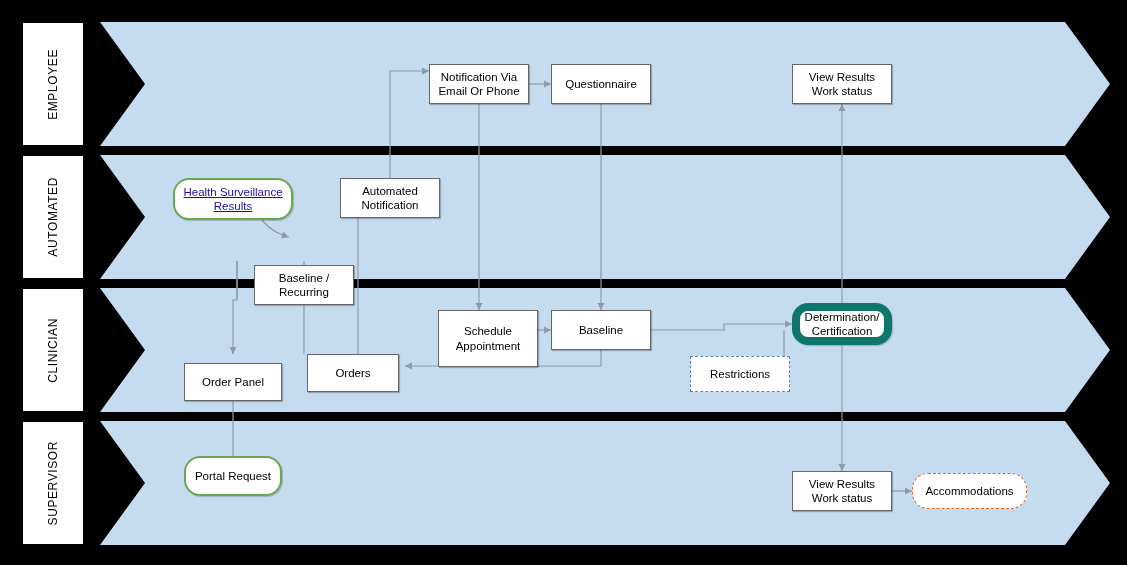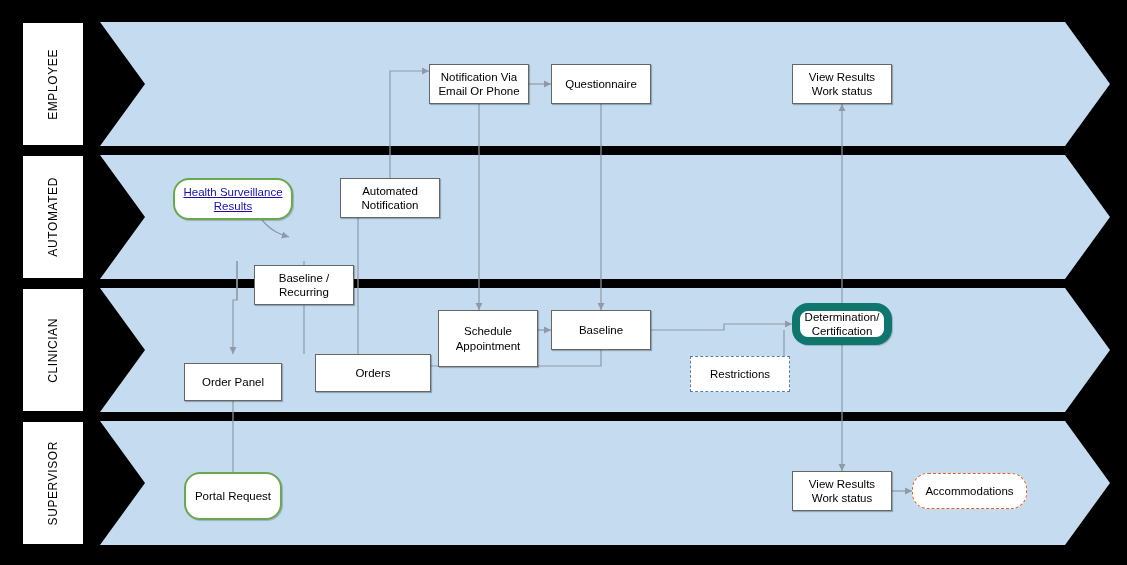--- a/index.html
+++ b/index.html
@@ -194,29 +194,29 @@
 
   <div class="node rounded-orange" style="left:792px; top:303px; width:100px; height:42px;">
     <span style="white-space:pre-line;">Determination/
 Certification</span>
   </div>
 
   <div class="node" style="left:184px; top:354px; width:98px; height:38px;margin-top:9px;">
     <span>Order Panel</span>
   </div>
 
-  <div class="node" style="left:315px; top:354px; width:116px; height:38px;">
+  <div class="node" style="left:307px; top:354px; width:92px; height:38px;">
     <span>Orders</span>
   </div>
 
   <div class="node dashed-blue" style="left:674px; top:356px; width:100px; height:36px;margin-left:16px;">
     <span>Restrictions</span>
   </div>
 
-  <div class="node rounded-green" style="left:184px; top:472px; width:98px; height:48px;">
+  <div class="node rounded-green" style="left:184px; top:456px; width:98px; height:40px;">
     <span>Portal Request</span>
   </div>
 
   <div class="node" style="left:792px; top:471px; width:100px; height:40px;">
     <span style="white-space:pre-line;">View Results
 Work status</span>
   </div>
 
   <div class="node rounded-dashed-orange" style="left:912px; top:473px; width:115px; height:36px;">
     <span>Accommodations</span>

